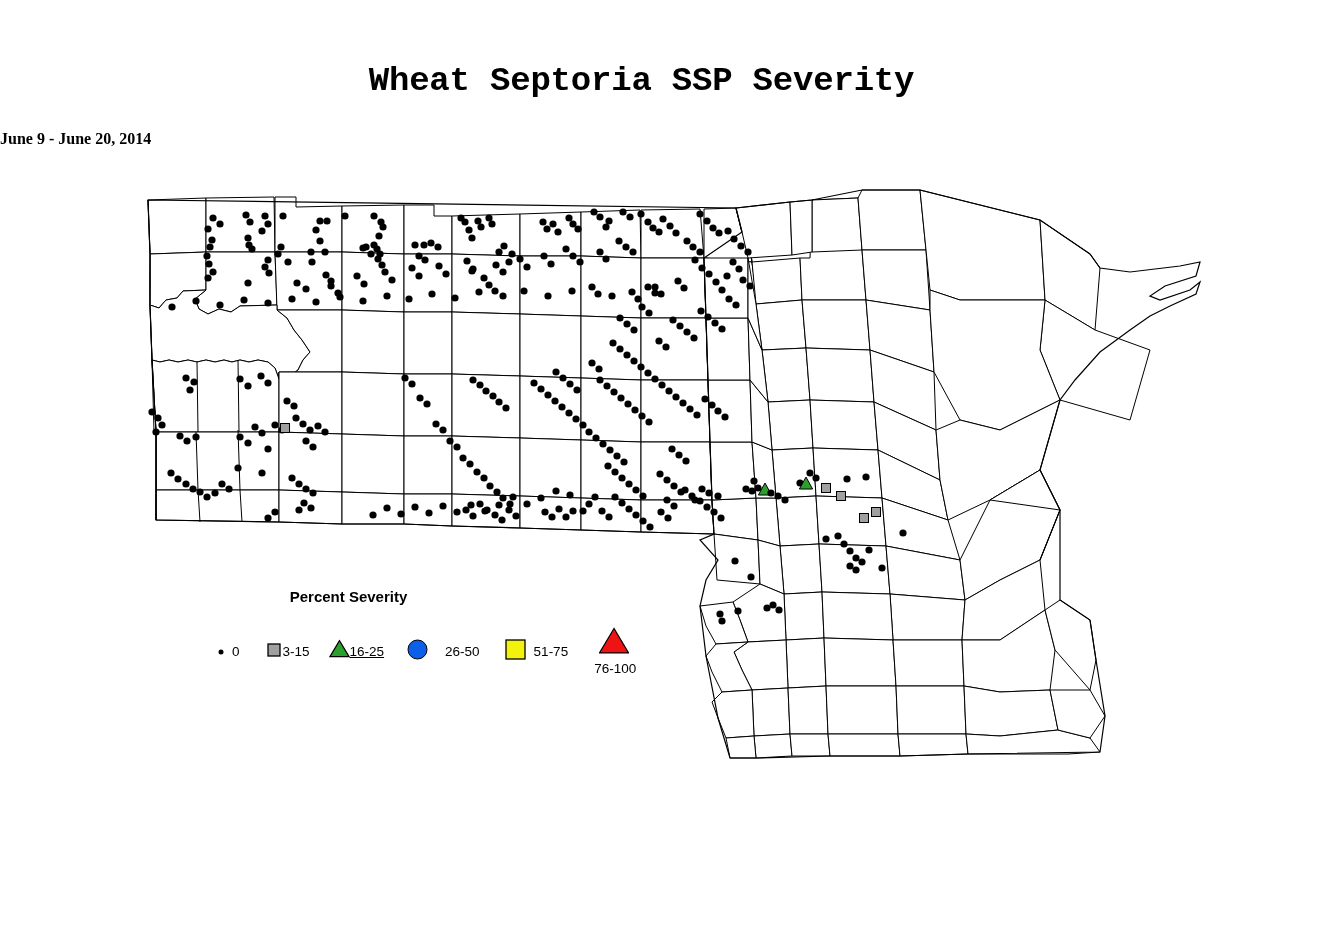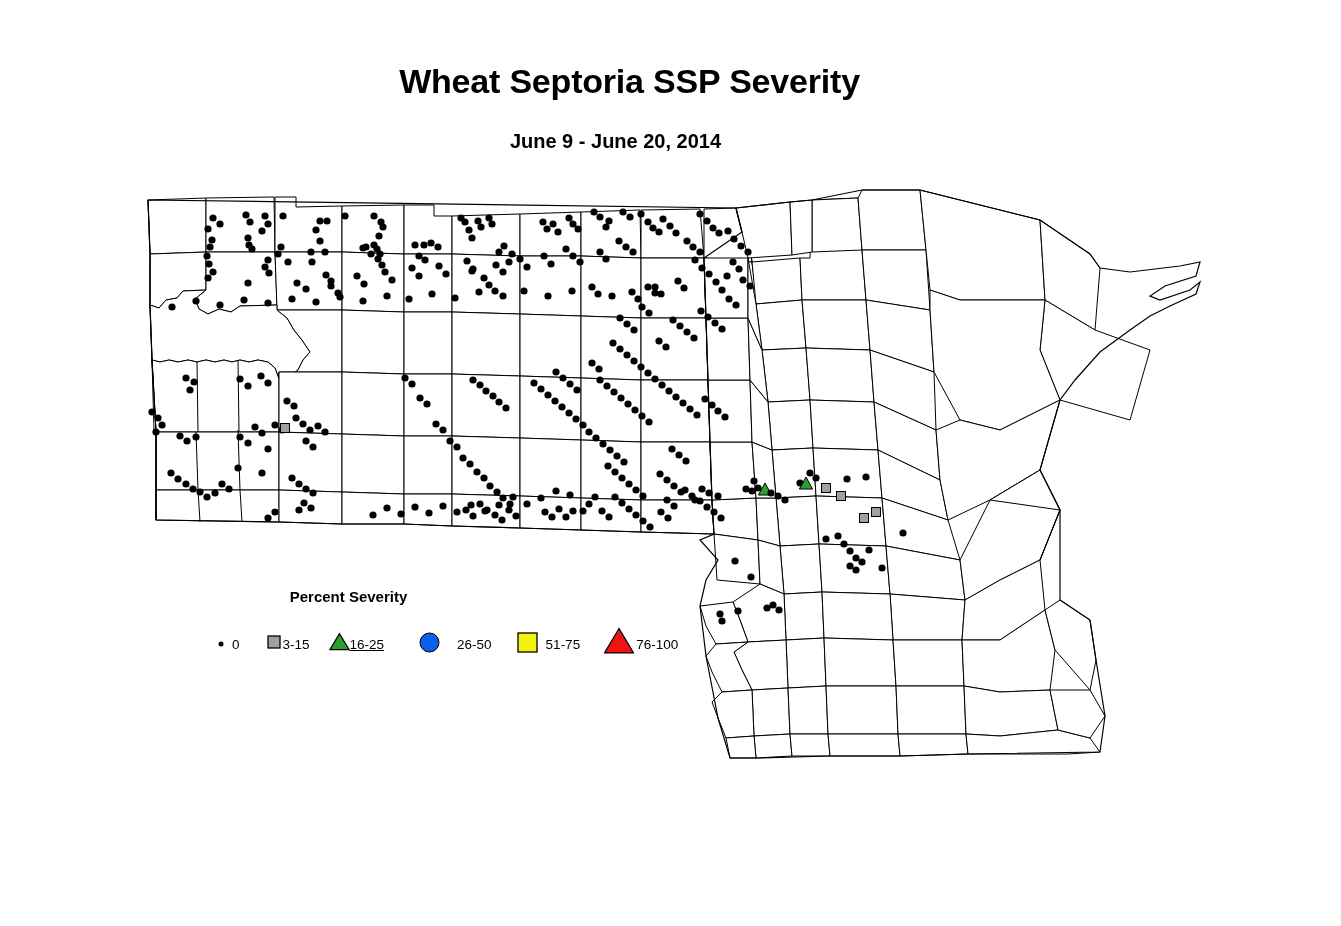--- a/index.html
+++ b/index.html
@@ -16,38 +16,38 @@
     position: relative;
   }
   #page {
     position: relative;
     width: 1341px;
     height: 926px;
     background: #ffffff;
   }
   #title {
     position: absolute;
-    left: 4px;
+    left: 16px;
     top: 62px;
     width: 1251px;
     text-align: center;
     font-size: 34px;
     font-weight: bold;
     letter-spacing: -0.2px;
-    font-family: Liberation Sans, sans-serif;
+    font-family: Liberation Mono, monospace;
   }
   #subtitle {
     position: absolute;
     left: 0;
     top: 130px;
     width: 1231px;
-    text-align: center;
-    font-size: 20px;
+    text-align: left;
+    font-size: 16px;
     font-weight: bold;
-    font-family: Liberation Sans, sans-serif;
+    font-family: Liberation Serif, serif;
   }
   #map-wrap {
     position: absolute;
     left: 0;
     top: 0;
     width: 1341px;
     height: 926px;
   }
   #map-svg {
     display: block;
@@ -699,39 +699,39 @@
               <circle cx="5" cy="5" r="2.5" fill="#000000"></circle>
             </svg></span>
           <span class="legend-label" style="margin-left: 6px;">0</span>
         </div>
         <div class="legend-item" style="margin-right: 19px;">
           <span class="legend-swatch"><svg width="16" height="16" viewBox="0 0 16 16">
               <rect x="2" y="2" width="12" height="12" fill="#a0a0a0" stroke="#000" stroke-width="1.3"></rect>
             </svg></span>
           <span class="legend-label" style="margin-left: 1px;">3-15</span>
         </div>
-        <div class="legend-item" style="margin-right: 34px; text-decoration: underline;">
+        <div class="legend-item" style="margin-right: 22px; text-decoration: underline;">
           <span class="legend-swatch"><svg width="21" height="21" viewBox="0 0 21 21">
               <polygon points="10.5,1.6600000000000001 0.9799999999999986,17.64 20.020000000000003,17.64" fill="#2ca02c" stroke="#000" stroke-width="1.2"></polygon>
             </svg></span>
           <span class="legend-label" style="margin-left: 0px;">16-25</span>
         </div>
         <div class="legend-item" style="margin-right: 24px;">
           <span class="legend-swatch"><svg width="23" height="23" viewBox="0 0 23 23">
               <circle cx="11.5" cy="11.5" r="9.5" fill="#0b5fe8" stroke="#000" stroke-width="1"></circle>
             </svg></span>
           <span class="legend-label" style="margin-left: 16px;">26-50</span>
         </div>
         <div class="legend-item" style="margin-right: 24px;">
           <span class="legend-swatch"><svg width="23" height="23" viewBox="0 0 23 23">
               <rect x="2" y="2" width="19" height="19" fill="#f2f20d" stroke="#000" stroke-width="1.3"></rect>
             </svg></span>
           <span class="legend-label" style="margin-left: 7px;">51-75</span>
         </div>
-        <div class="legend-item" style="margin-right: 4px;">
+        <div class="legend-item" style="margin-right: 4px; flex-direction: column;">
           <span class="legend-swatch"><svg width="30" height="30" viewBox="0 0 30 30">
               <polygon points="15,1.4800000000000004 0.4399999999999977,25.92 29.560000000000002,25.92" fill="#ef1414" stroke="#000" stroke-width="1.2"></polygon>
             </svg></span>
           <span class="legend-label" style="margin-left: 2px;">76-100</span>
         </div>
       </div>
   </div>
 
 </div>
 

